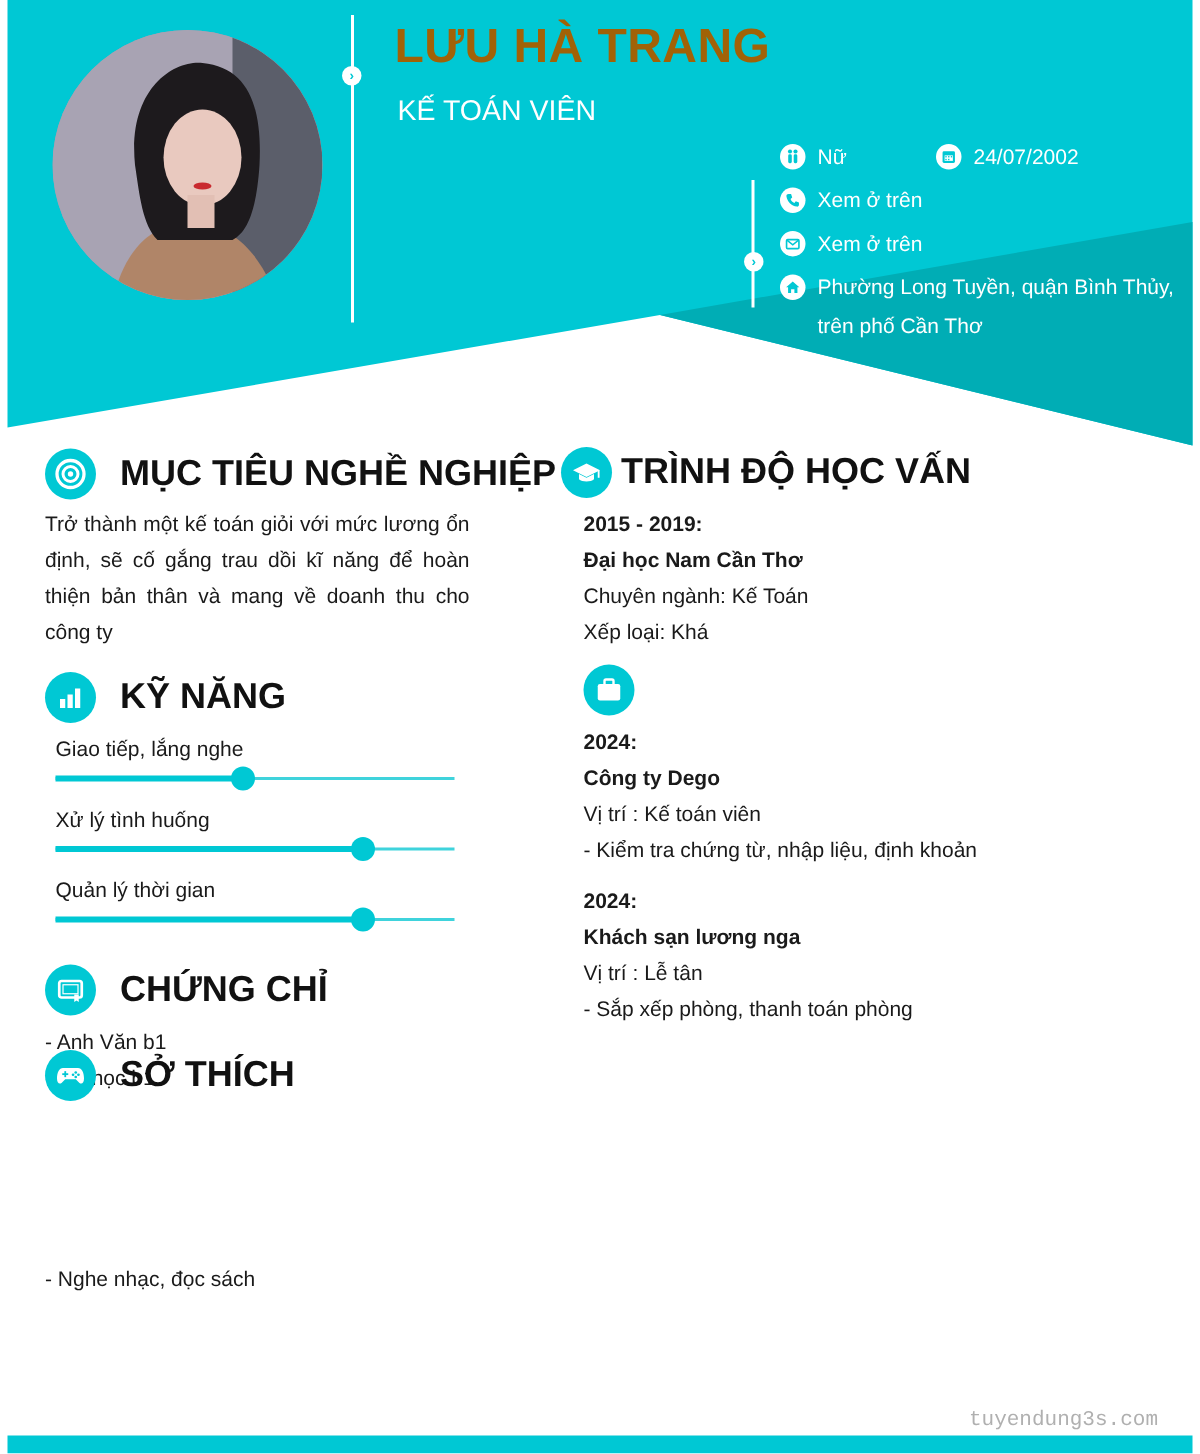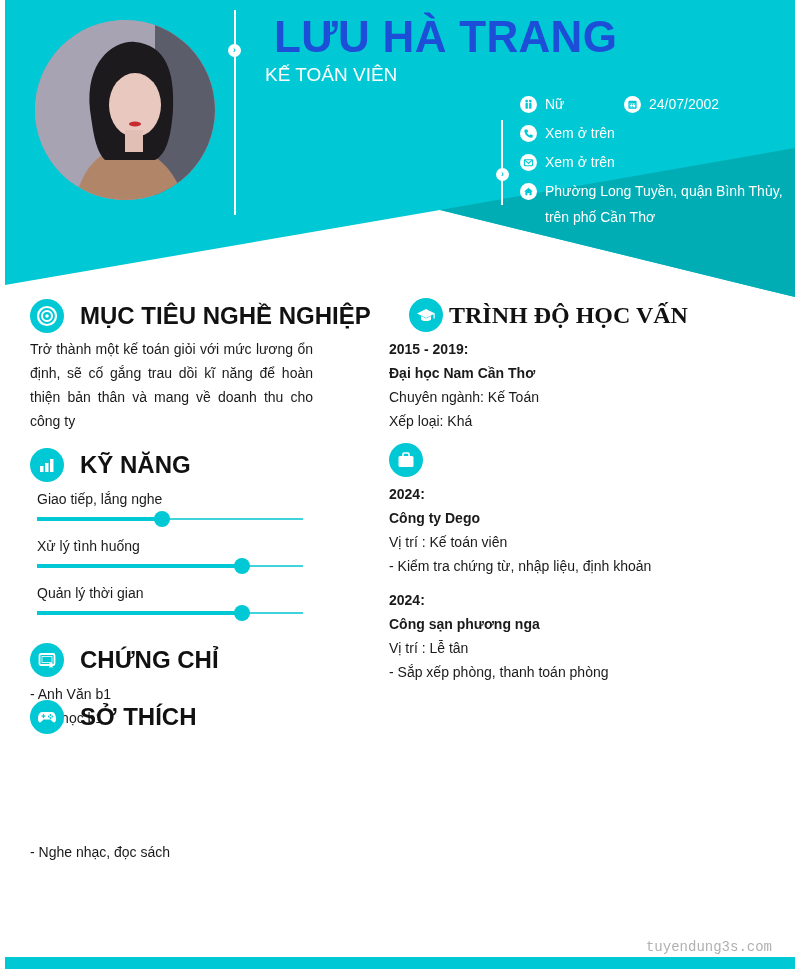--- a/index.html
+++ b/index.html
@@ -7,21 +7,21 @@
     body { position: relative; font-family: "Liberation Sans", "DejaVu Sans", sans-serif; color: #1a1a1a; }
 
     .header-bg { position: absolute; left: 0; top: 0; width: 800px; height: 300px; }
 
     .avatar { position: absolute; left: 35px; top: 20px; width: 180px; height: 180px; border-radius: 50%; overflow: hidden; background: #a39eb0; }
     .avatar svg { width: 100%; height: 100%; display: block; }
 
     .vline { position: absolute; background: #ffffff; width: 2px; }
     .chev { position: absolute; width: 13px; height: 13px; border-radius: 50%; background: #ffffff; color: #00c8d4; font-size: 9px; line-height: 13px; text-align: center; font-weight: bold; }
 
-    .name { position: absolute; left: 263px; top: 12px; font-size: 44px; font-weight: bold; color: #1d4ed8; letter-spacing: 0.3px; margin-left: 11px; }
+    .name { position: absolute; left: 263px; top: 12px; font-size: 32px; font-weight: bold; color: #a16207; letter-spacing: 0.3px; }
     .job { position: absolute; left: 265px; top: 64px; font-size: 19px; color: #ffffff; }
 
     .info { position: absolute; display: flex; align-items: flex-start; color: #ffffff; font-size: 14px; }
     .info .ic { width: 17px; height: 17px; border-radius: 50%; background: #ffffff; margin-right: 8px; flex: none; display: flex; align-items: center; justify-content: center; margin-top: 0px; }
     .info .ic svg { width: 11px; height: 11px; }
     .info .txt { line-height: 26px; margin-top: -5px; }
 
     .section-title { position: absolute; display: flex; align-items: center; }
     .sicon { width: 34px; height: 34px; border-radius: 50%; background: #00c8d4; display: flex; align-items: center; justify-content: center; flex: none; }
     .sicon svg { width: 22px; height: 22px; }
@@ -187,21 +187,21 @@
         <circle cx="14.5" cy="9" r="0.9" fill="#00c8d4"></circle>
         <circle cx="16.3" cy="10.5" r="0.9" fill="#00c8d4"></circle>
         <circle cx="14.5" cy="12" r="0.9" fill="#00c8d4"></circle>
         <circle cx="12.7" cy="10.5" r="0.9" fill="#00c8d4"></circle>
       </svg>
   </span>
   <span class="stitle">SỞ THÍCH</span>
 </div>
 <div class="line" style="left:30px; top:808px;margin-top:36px;">- Nghe nhạc, đọc sách</div>
 
-<div class="section-title" style="left:409px; top:298px;font-family:Liberation Serif, serif;">
+<div class="section-title" style="left:374px; top:298px;">
   <span class="sicon">
     <svg viewBox="0 0 22 22">
         <path d="M11 5 L20 9.5 L11 14 L2 9.5 Z" fill="#fff"></path>
         <path d="M6 12 L6 15.5 C8 17.5 14 17.5 16 15.5 L16 12 L11 14.5 Z" fill="#fff"></path>
         <rect x="18.5" y="9.5" width="1.2" height="5" fill="#fff"></rect>
       </svg>
   </span>
   <span class="stitle tight">TRÌNH ĐỘ HỌC VẤN</span>
 </div>
 <div class="line b" style="left:389px; top:341px;">2015 - 2019:</div>
@@ -217,18 +217,18 @@
       </svg>
   </span>
 </div>
 
 <div class="line b" style="left:389px; top:486px;">2024:</div>
 <div class="line b" style="left:389px; top:510px;">Công ty Dego</div>
 <div class="line" style="left:389px; top:534px;">Vị trí : Kế toán viên</div>
 <div class="line" style="left:389px; top:558px;">- Kiểm tra chứng từ, nhập liệu, định khoản</div>
 
 <div class="line b" style="left:389px; top:592px;">2024:</div>
-<div class="line b" style="left:389px; top:616px;">Công sạn phương nga</div>
+<div class="line b" style="left:389px; top:616px;">Khách sạn lương nga</div>
 <div class="line" style="left:389px; top:640px;">Vị trí : Lễ tân</div>
 <div class="line" style="left:389px; top:664px;">- Sắp xếp phòng, thanh toán phòng</div>
 
 <div class="watermark">tuyendung3s.com</div>
 <div class="footer-bar"></div>
 
 </body></html>

